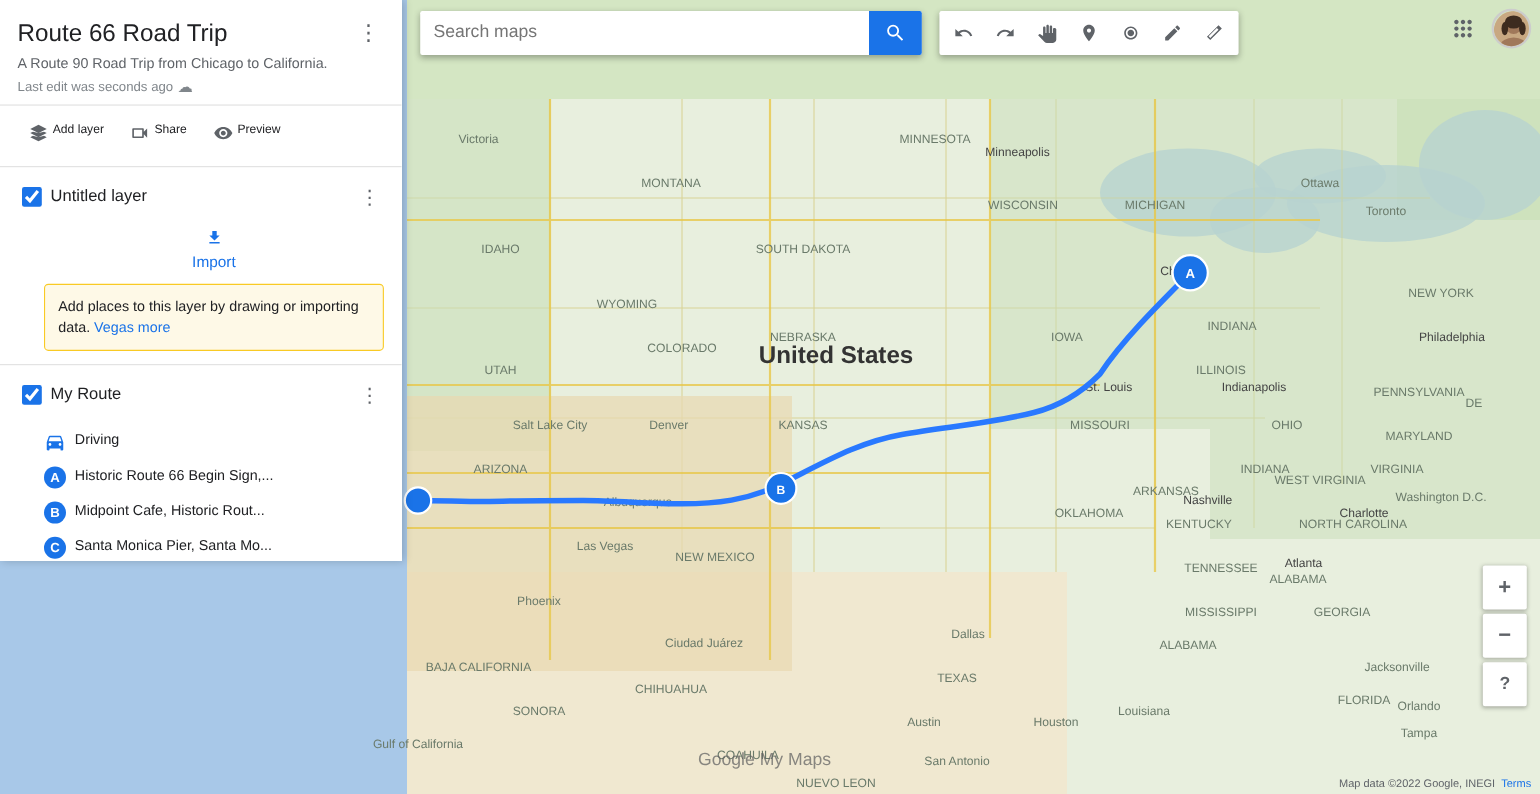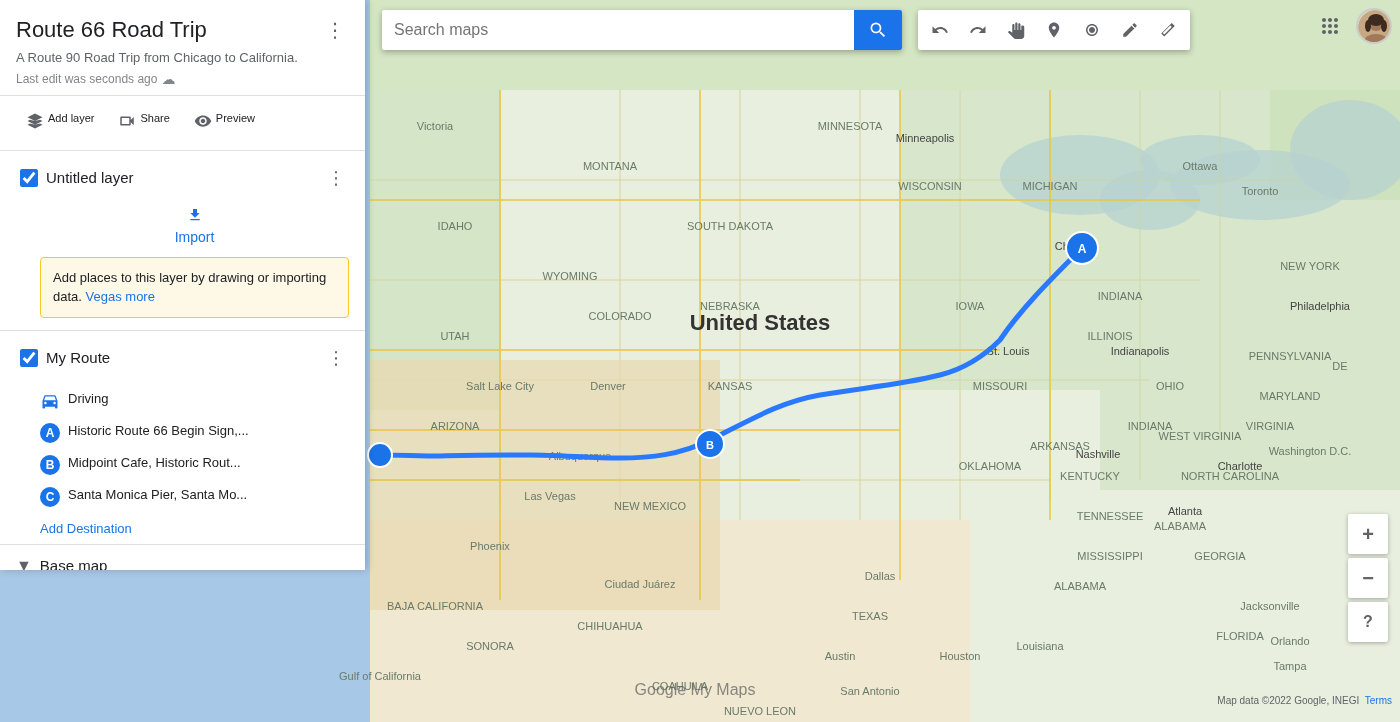--- a/index.html
+++ b/index.html
@@ -31,21 +31,21 @@
       z-index: 10;
     }
 
     #search-box-wrap {
       display: flex;
       align-items: flex-start;
       background: white;
       border-radius: 2px;
       box-shadow: 0 2px 6px rgba(0,0,0,0.3);
       height: 40px;
-      width: 520px;
+      width: 456px;
     }
 
     #search-input {
       border: none; outline: none;
       flex: 1;
       font-size: 16px;
       padding: 0 12px;
       height: 100%;
       background: transparent;
     }
@@ -101,21 +101,21 @@
       overflow: hidden;
       cursor: pointer;
       border: 2px solid #ccc;
     }
 
     
     #sidebar {
       position: absolute;
       top: 0; left: 0;
       width: 365px;
-      height: 570px;
+      height: 510px;
       background: white;
       box-shadow: 2px 0 8px rgba(0,0,0,0.2);
       z-index: 20;
       display: flex;
       flex-direction: column;
       overflow-y: auto;
     }
 
     
     #sidebar-header {
@@ -316,21 +316,21 @@
       border-radius: 2px;
       font-size: 20px;
       font-weight: bold;
       color: #5f6368;
       display: flex; align-items: center; justify-content: center;
     }
 
     
     #attribution {
       position: absolute;
-      bottom: 16px; right: 8px;
+      bottom: 4px; right: 8px;
       font-size: 10px;
       color: #5f6368;
       z-index: 10;
     }
   </style>
 </head>
 <body>
 
 <div id="map-container">
   <svg class="map-svg" viewBox="0 0 1400 722" xmlns="http://www.w3.org/2000/svg">

